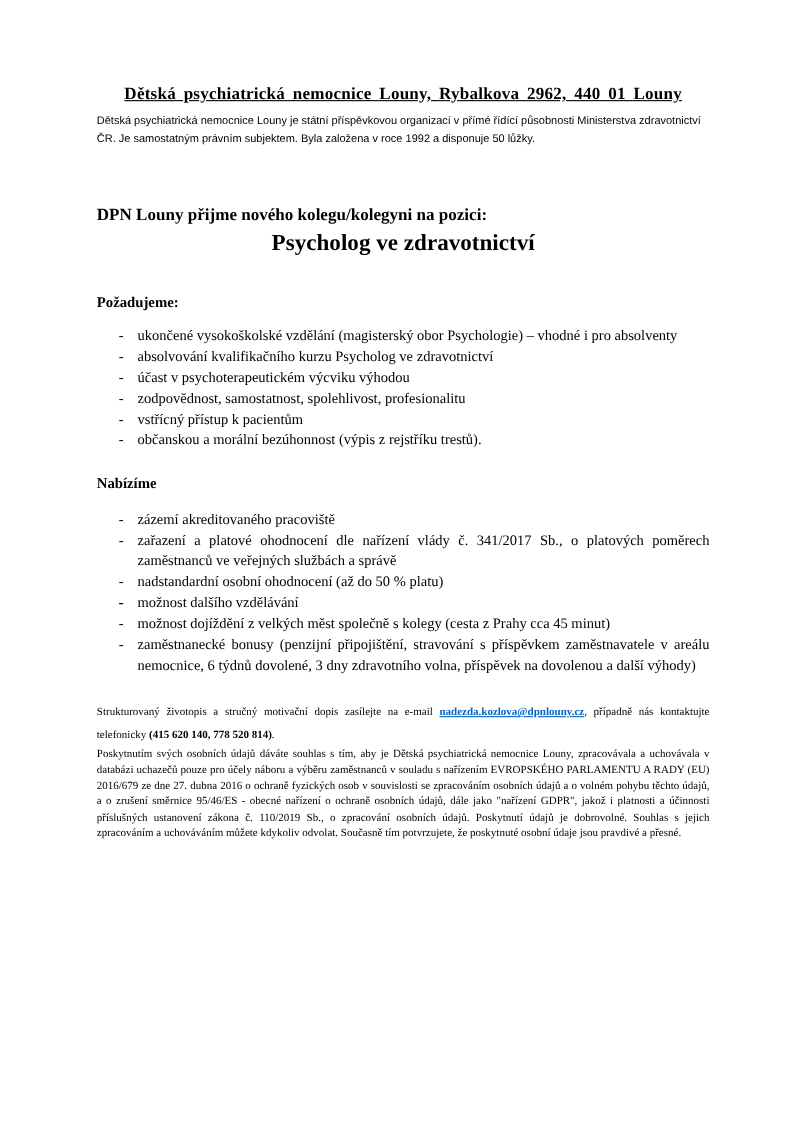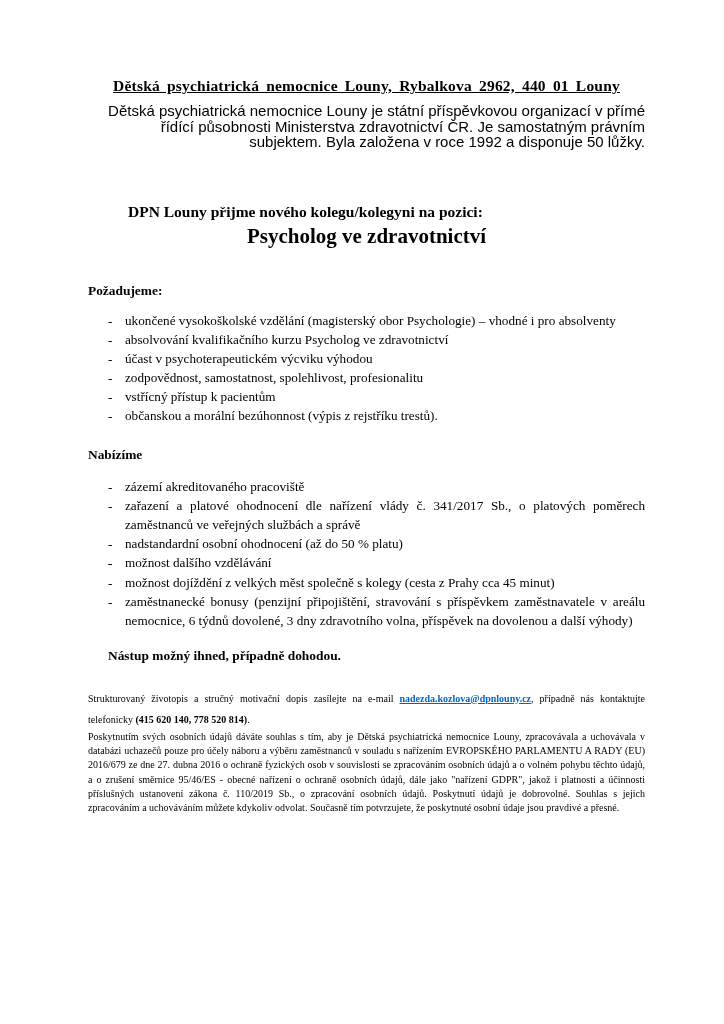--- a/index.html
+++ b/index.html
@@ -20,30 +20,29 @@
     font-weight: bold;
     line-height: 24px;
     text-align: center;
     text-decoration: underline;
     word-spacing: 3px;
     letter-spacing: 0.2px;
   }
   .doc-subtitle {
     margin-top: 5px;
     font-family: "Liberation Sans", sans-serif;
-    font-size: 15px;
+    font-size: 10px;
     line-height: 15.5px;
-    text-align: right;
+    text-align: left;
   }
   .intro {
     margin-top: 51px;
     font-size: 15.5px;
     font-weight: bold;
     line-height: 21px;
-    margin-left: 40px;
   }
   .position-title {
     font-size: 21px;
     font-weight: bold;
     line-height: 28px;
     text-align: center;
   }
   .section-heading {
     font-size: 13.4px;
     font-weight: bold;
@@ -161,19 +160,18 @@
         <span class="dash">-</span>
         <span>možnost dojíždění z velkých měst společně s kolegy (cesta z Prahy cca 45 minut)</span>
       </div>
       <div class="bullet-item">
         <span class="dash">-</span>
         <span>zaměstnanecké bonusy (penzijní připojištění, stravování s příspěvkem zaměstnavatele v areálu nemocnice, 6 týdnů dovolené, 3 dny zdravotního volna, příspěvek na dovolenou a další výhody)</span>
       </div>
     </div>
   </section>
 
-  <p class="start-note">Nástup možný ihned, případně dohodou.</p>
 
   <p class="contact"><span>Strukturovaný životopis a stručný motivační dopis zasílejte na e-mail </span><a class="email-link">nadezda.kozlova@dpnlouny.cz</a><span>, případně nás kontaktujte telefonicky </span><span class="phones">(415 620 140, 778 520 814)</span><span>.</span></p>
 
   <p class="gdpr">Poskytnutím svých osobních údajů dáváte souhlas s tím, aby je Dětská psychiatrická nemocnice Louny, zpracovávala a uchovávala v databázi uchazečů pouze pro účely náboru a výběru zaměstnanců v souladu s nařízením EVROPSKÉHO PARLAMENTU A RADY (EU) 2016/679 ze dne 27. dubna 2016 o ochraně fyzických osob v souvislosti se zpracováním osobních údajů a o volném pohybu těchto údajů, a o zrušení směrnice 95/46/ES - obecné nařízení o ochraně osobních údajů, dále jako "nařízení GDPR", jakož i platnosti a účinnosti příslušných ustanovení zákona č. 110/2019 Sb., o zpracování osobních údajů. Poskytnutí údajů je dobrovolné. Souhlas s jejich zpracováním a uchováváním můžete kdykoliv odvolat. Současně tím potvrzujete, že poskytnuté osobní údaje jsou pravdivé a přesné.</p>
 
 </div>
 
 </body></html>

